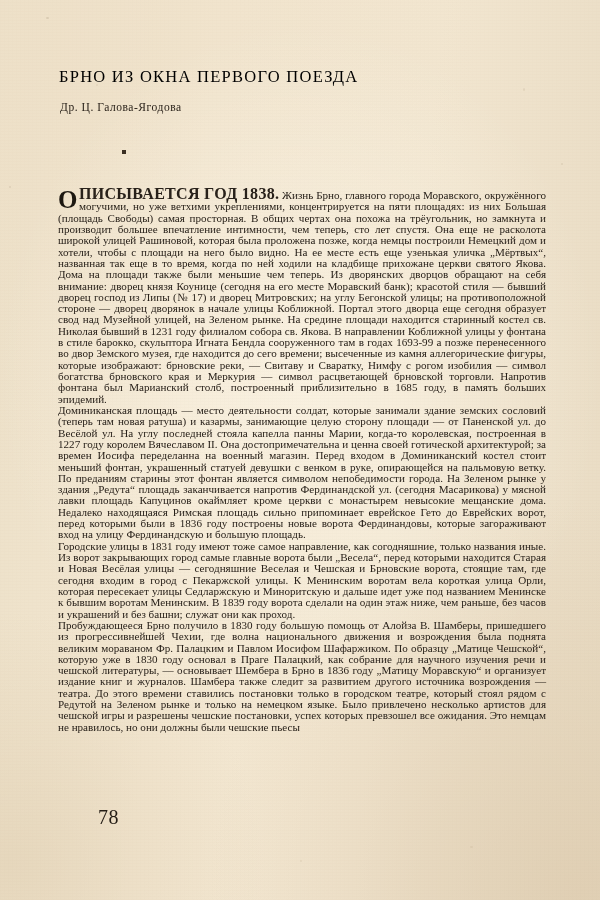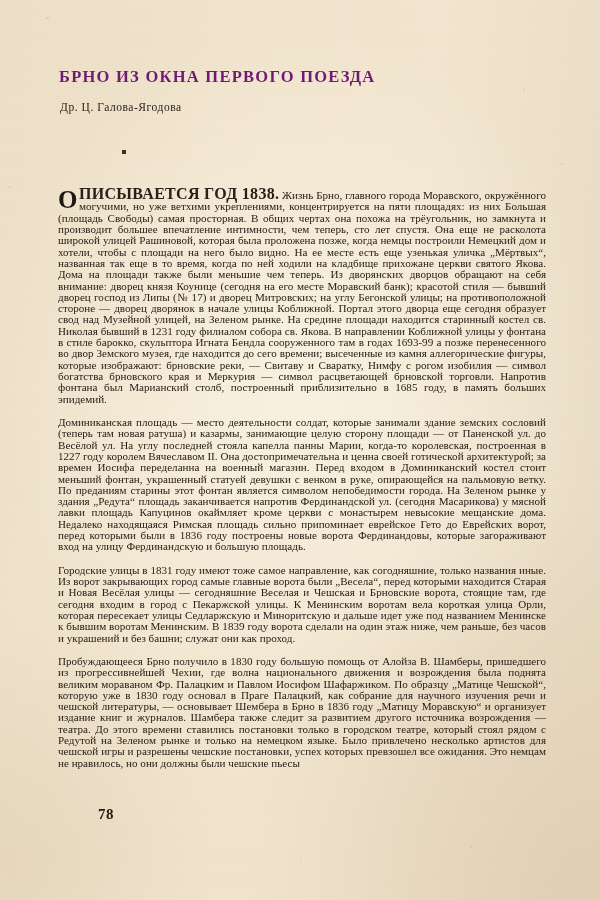--- a/index.html
+++ b/index.html
@@ -48,23 +48,23 @@
     position: absolute;
     inset: 0;
   }
 
   
   #title {
     position: absolute;
     left: 59px;
     top: 56px;
     font-size: 16.5px;
-    font-weight: bold;
+    font-weight: normal;
     letter-spacing: 1.25px;
-    color: #701a75;
+    color: #000000;
     white-space: nowrap;
   }
   #author {
     position: absolute;
     left: 60px;
     top: 101px;
     font-size: 11.5px;
     letter-spacing: 0.55px;
     color: #2a221a;
     white-space: nowrap;
@@ -91,43 +91,43 @@
     text-justify: inter-word;
     color: #28211a;
     -webkit-hyphens: none;
     hyphens: none;
   }
   #body p {
     margin: 0;
     text-indent: 0;
   }
   #body p + p {
-    margin-top: 12px;
+    margin-top: 0;
   }
   .dropcap {
     float: left;
     font-size: 25px;
     line-height: 19px;
     font-weight: bold;
     padding: 1px 1.5px 0 0;
     margin-top: 1px;
     color: #1d1811;
   }
   .smallcaps {
     font-weight: bold;
     font-size: 16px;
     letter-spacing: 0.3px;
   }
 
   #pagenum {
     position: absolute;
     left: 98px;
     top: 806px;
-    font-size: 15px;
-    font-weight: bold;
+    font-size: 20px;
+    font-weight: normal;
     letter-spacing: 0.6px;
     color: #241d16;
   }
 </style>
 </head>
 <body>
 
 <div id="paper"></div>
 <div id="grain"></div>
 

